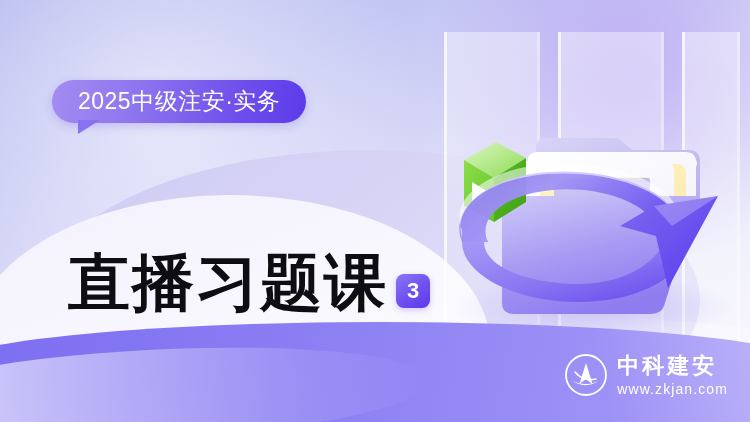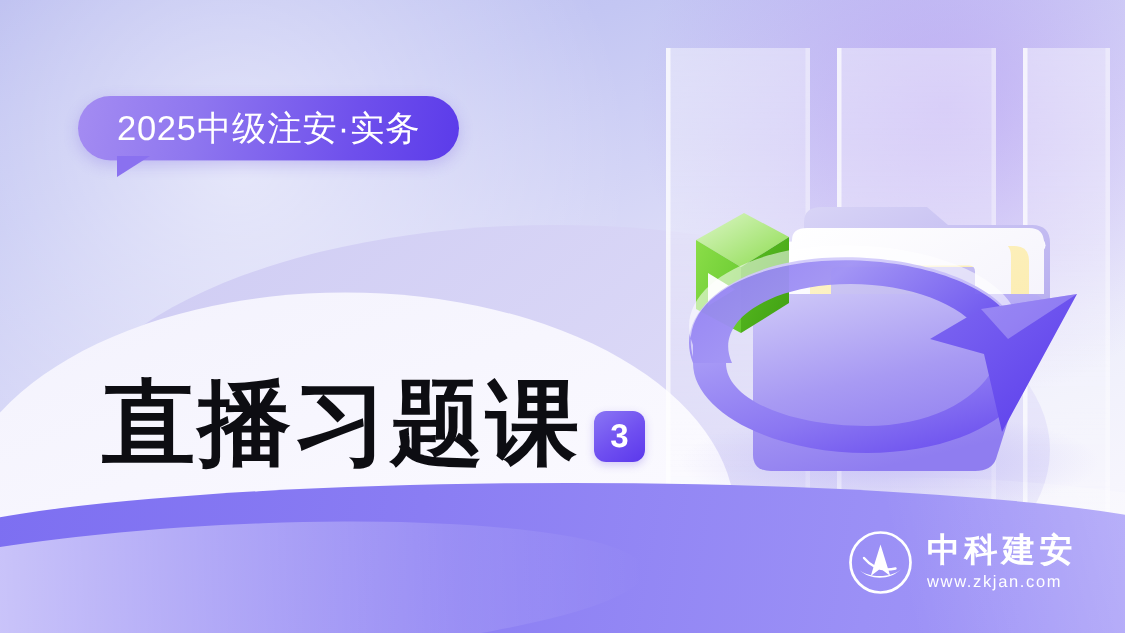--- a/index.html
+++ b/index.html
@@ -77,21 +77,21 @@
     position:absolute; right:-150px; bottom:18px;
     width:520px; height:120px;
     border-radius:50%;
     background:linear-gradient(250deg, rgba(255,255,255,.55), rgba(255,255,255,0) 70%);
     transform:rotate(6deg);
   }
 
   
   .content { position:absolute; left:0; top:0; width:470px; height:422px; }
 
-  .pill-wrap { position:absolute; left:52px; top:64px; }
+  .pill-wrap { position:absolute; left:52px; top:80px; }
   .pill {
     position:relative;
     display:inline-block;
     padding:8px 26px 9px;
     border-radius:26px;
     background:linear-gradient(100deg,#a48cf2 0%, #8e76ef 32%, #6f50ec 72%, #5b3bea 100%);
     color:#ffffff;
     font-size:23px;
     letter-spacing:.5px;
     line-height:1.15;
@@ -141,30 +141,30 @@
     box-shadow:0 2px 6px rgba(90,60,220,.25);
     align-self:flex-end;
     margin-bottom:6px;
   }
 
   
   .illo { position:absolute; left:418px; top:20px; width:332px; height:330px; }
 
   
   .logo {
-    position:absolute; right:32px; bottom:26px;
+    position:absolute; right:22px; bottom:26px;
     display:flex; align-items:center; gap:10px;
   }
   .logo-mark { width:42px; height:42px; flex:0 0 42px; }
   .logo-text { display:flex; flex-direction:column; line-height:1; }
   .logo-cn {
     color:#ffffff; font-size:22px; font-weight:bold; letter-spacing:3px;
   }
   .logo-url {
-    color:#ffffff; font-size:11px; letter-spacing:1.1px; margin-top:5px;
+    color:#ffffff; font-size:14px; letter-spacing:1.1px; margin-top:5px;
   }
 </style>
 </head>
 <body>
 
 <div class="banner">
 
   <div class="glow-a"></div>
   <div class="glow-b"></div>
 

